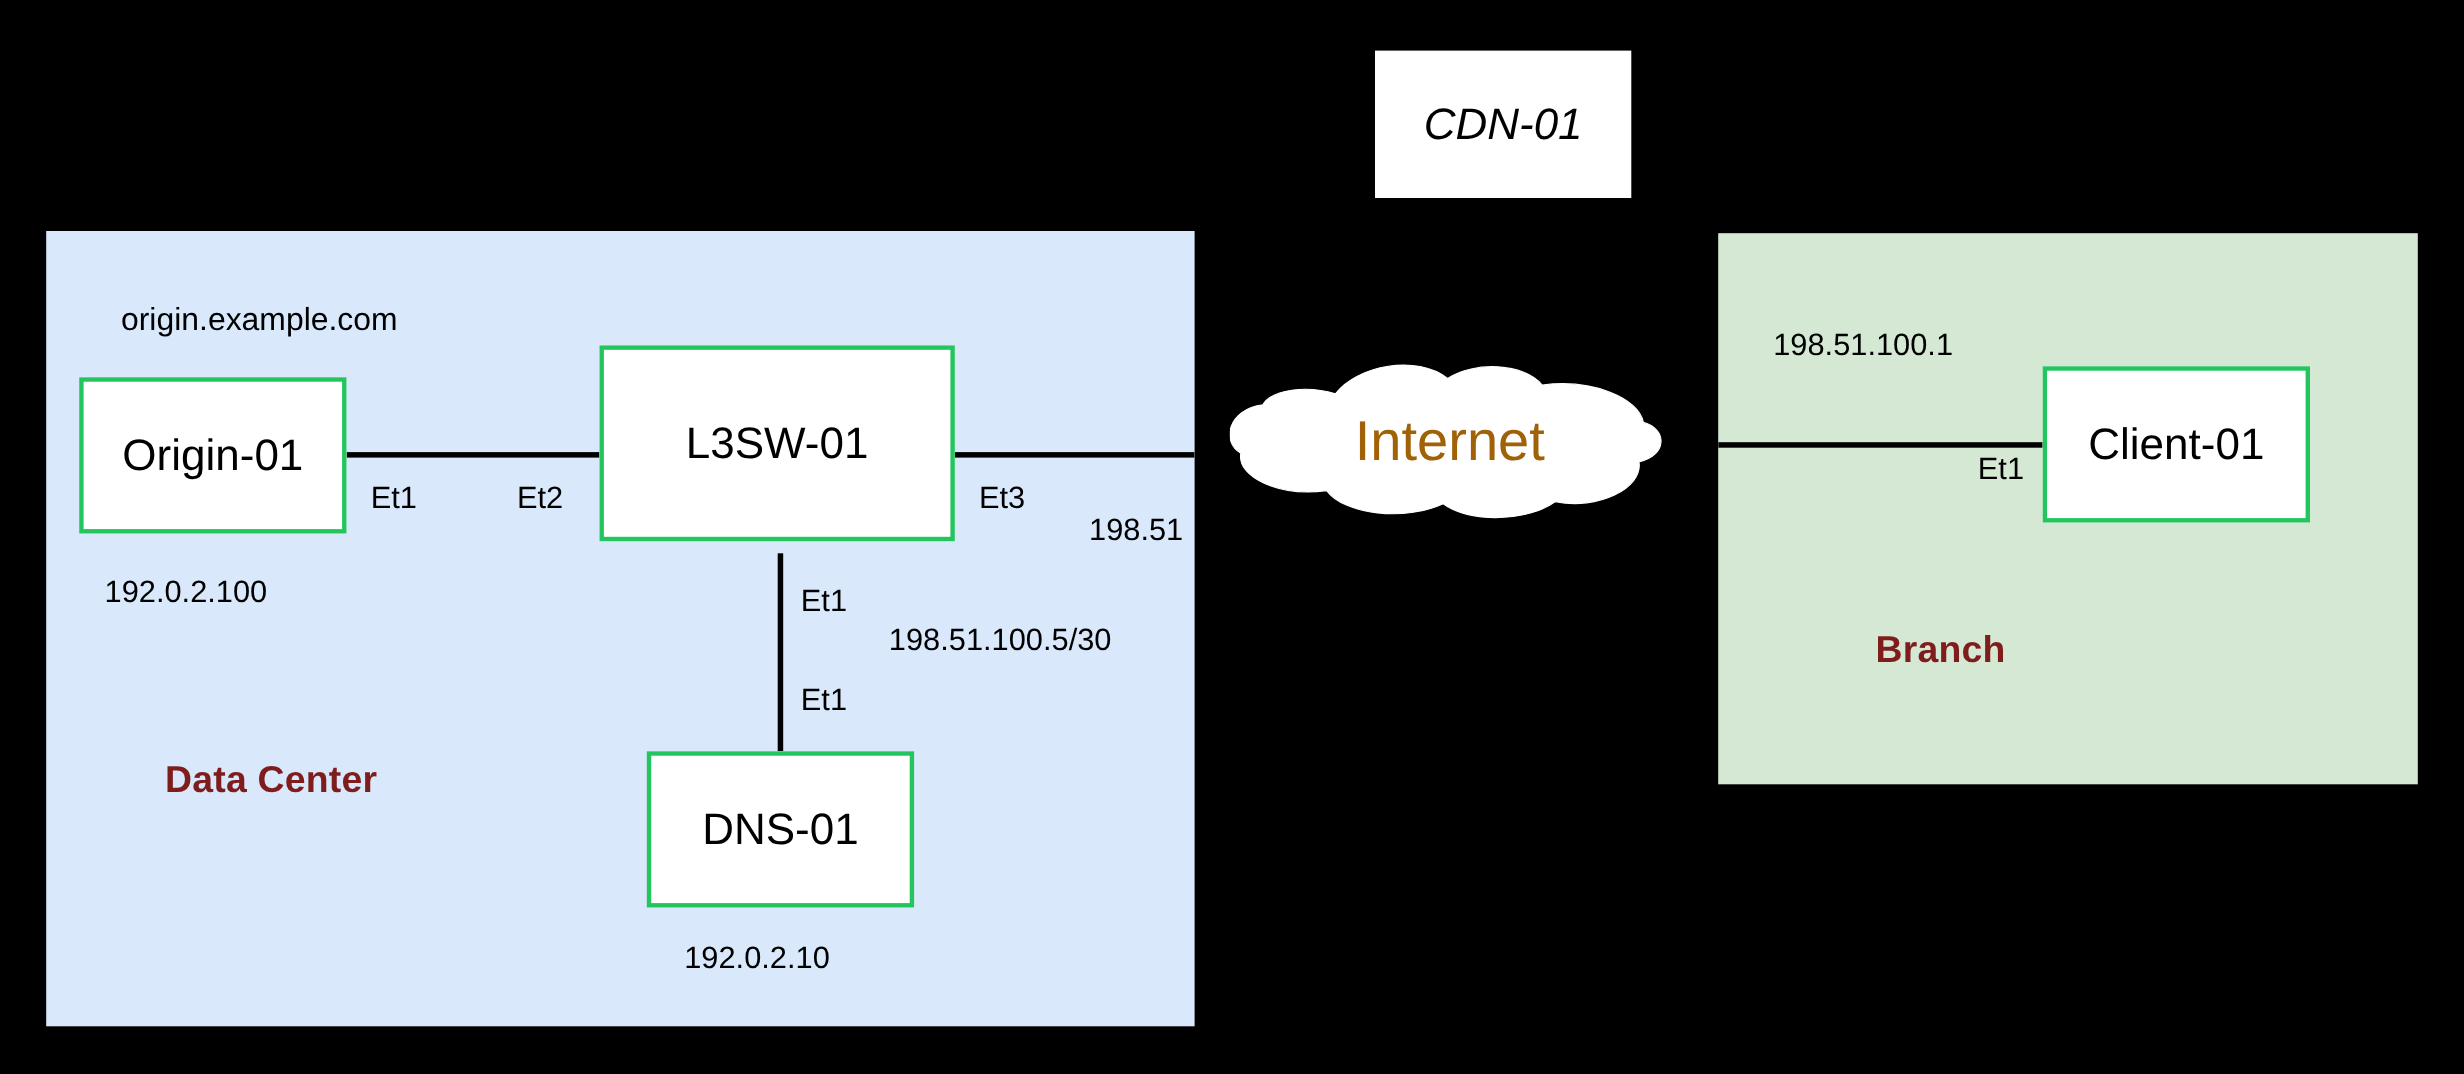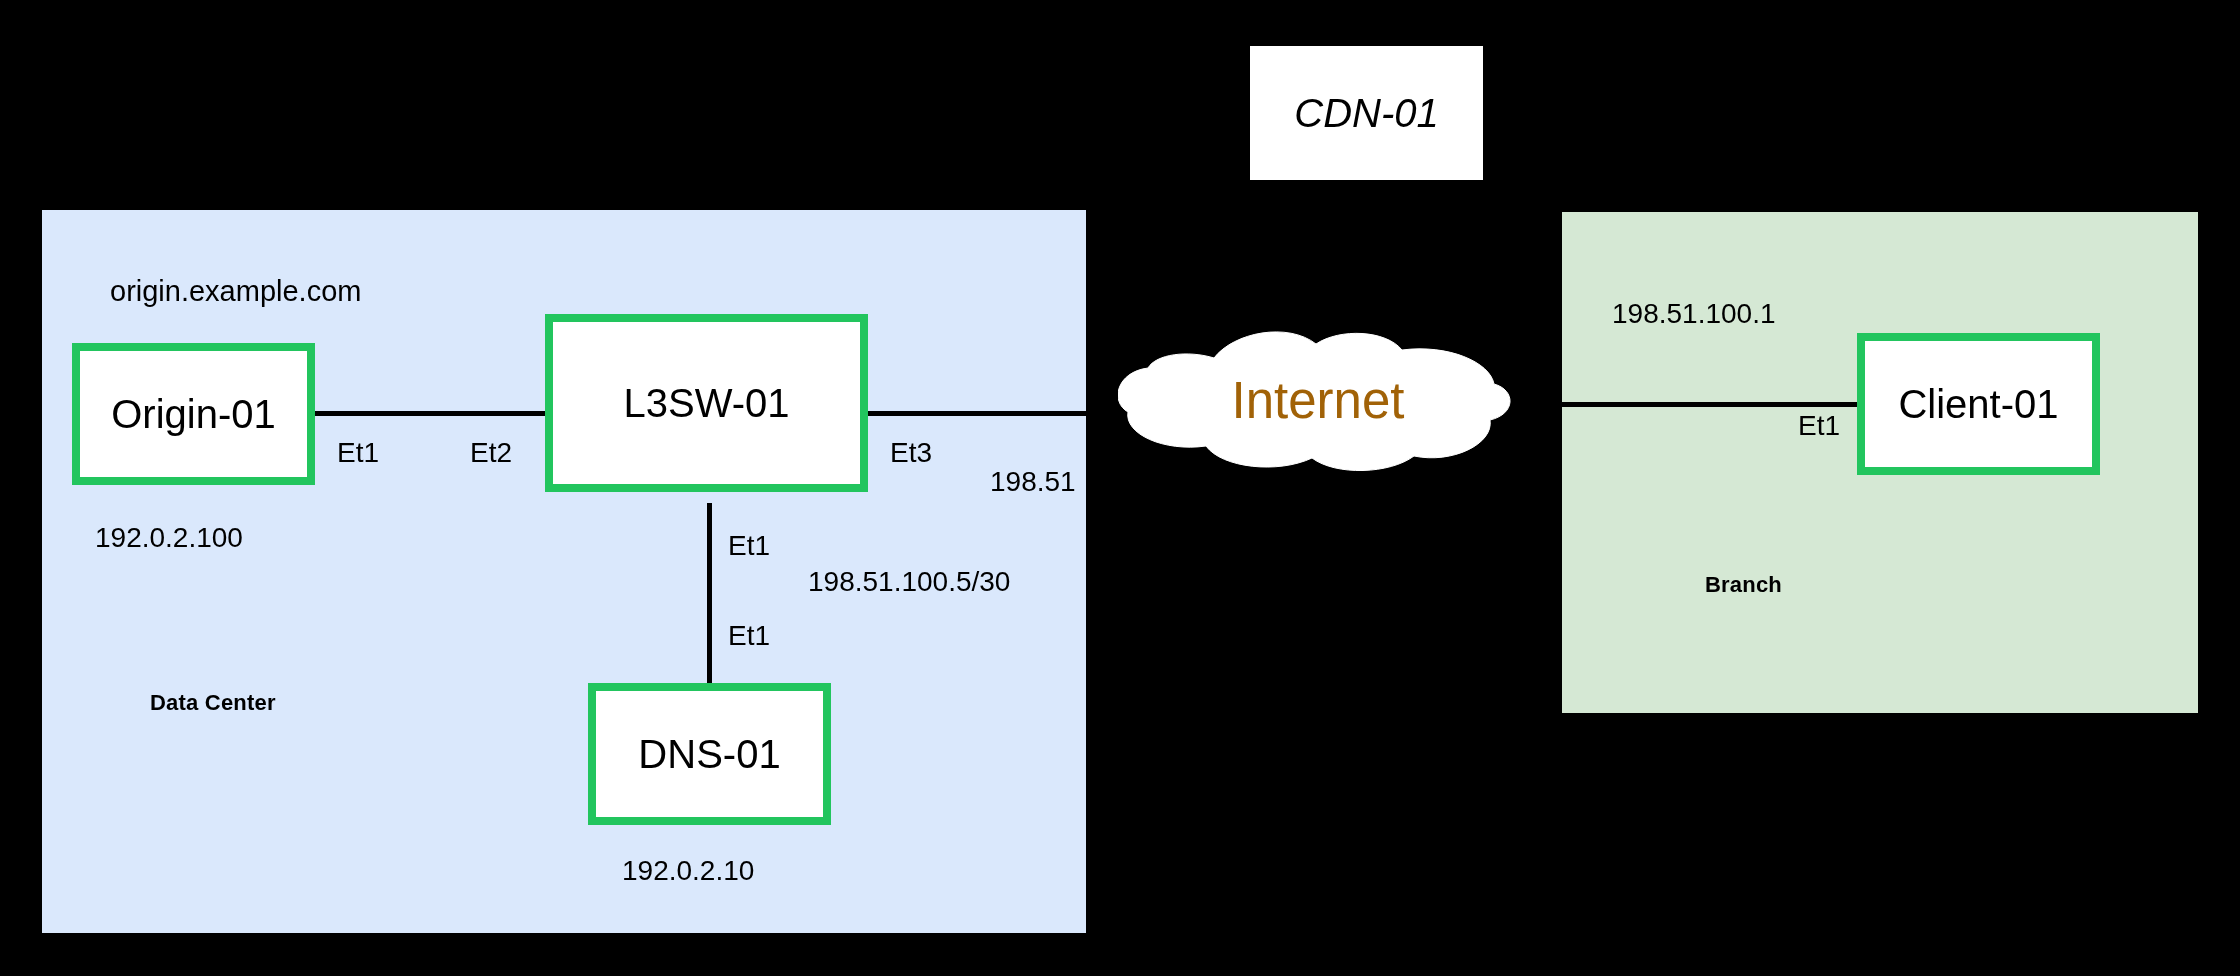--- a/index.html
+++ b/index.html
@@ -10,29 +10,29 @@
     background:#000000;
   }
   .stage{position:absolute;left:0;top:0;width:2240px;height:976px;}
 
   
   .zone{position:absolute;overflow:hidden;}
   .zone-dc{left:42px;top:210px;width:1044px;height:723px;background:#dae8fc;}
   .zone-branch{left:1562px;top:212px;width:636px;height:501px;background:#d5e8d4;}
 
   .zone-label{
-    position:absolute;font-weight:bold;color:#000000;
-    font-size:22px;white-space:nowrap;letter-spacing:.2px;
+    position:absolute;font-weight:bold;color:#7f1d1d;
+    font-size:34px;white-space:nowrap;letter-spacing:.2px;
   }
   .zone-label.dc{left:150px;top:690px;}
   .zone-label.branch{left:1705px;top:572px;}
 
   
   .node{
-    position:absolute;background:#ffffff;border:8px solid #22c55e;
+    position:absolute;background:#ffffff;border:4px solid #22c55e;
     box-sizing:border-box;display:flex;align-items:center;justify-content:center;
     color:#000000;font-size:40px;white-space:nowrap;
   }
   .node-origin {left:72px;  top:343px; width:243px; height:142px;}
   .node-l3sw   {left:545px; top:314px; width:323px; height:178px;}
   .node-dns    {left:588px; top:683px; width:243px; height:142px;}
   .node-client {left:1857px;top:333px; width:243px; height:142px;}
   .node-cdn    {left:1250px;top:46px;  width:233px; height:134px;border:none;font-size:40px;font-style:italic;}
 
   

